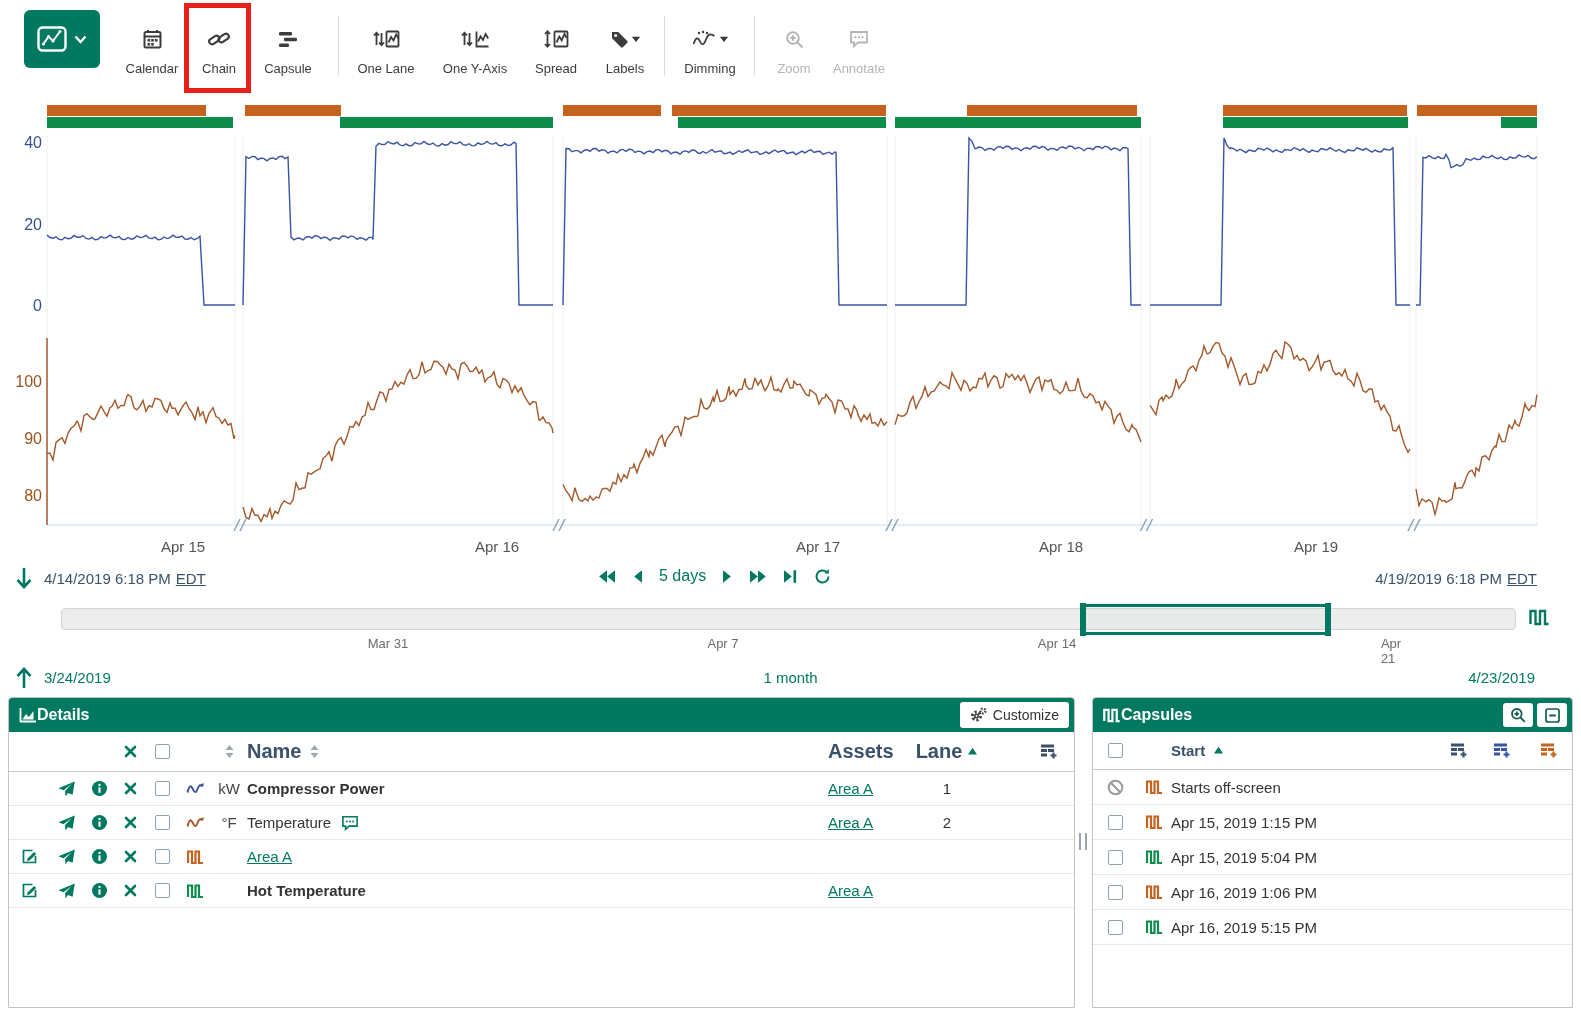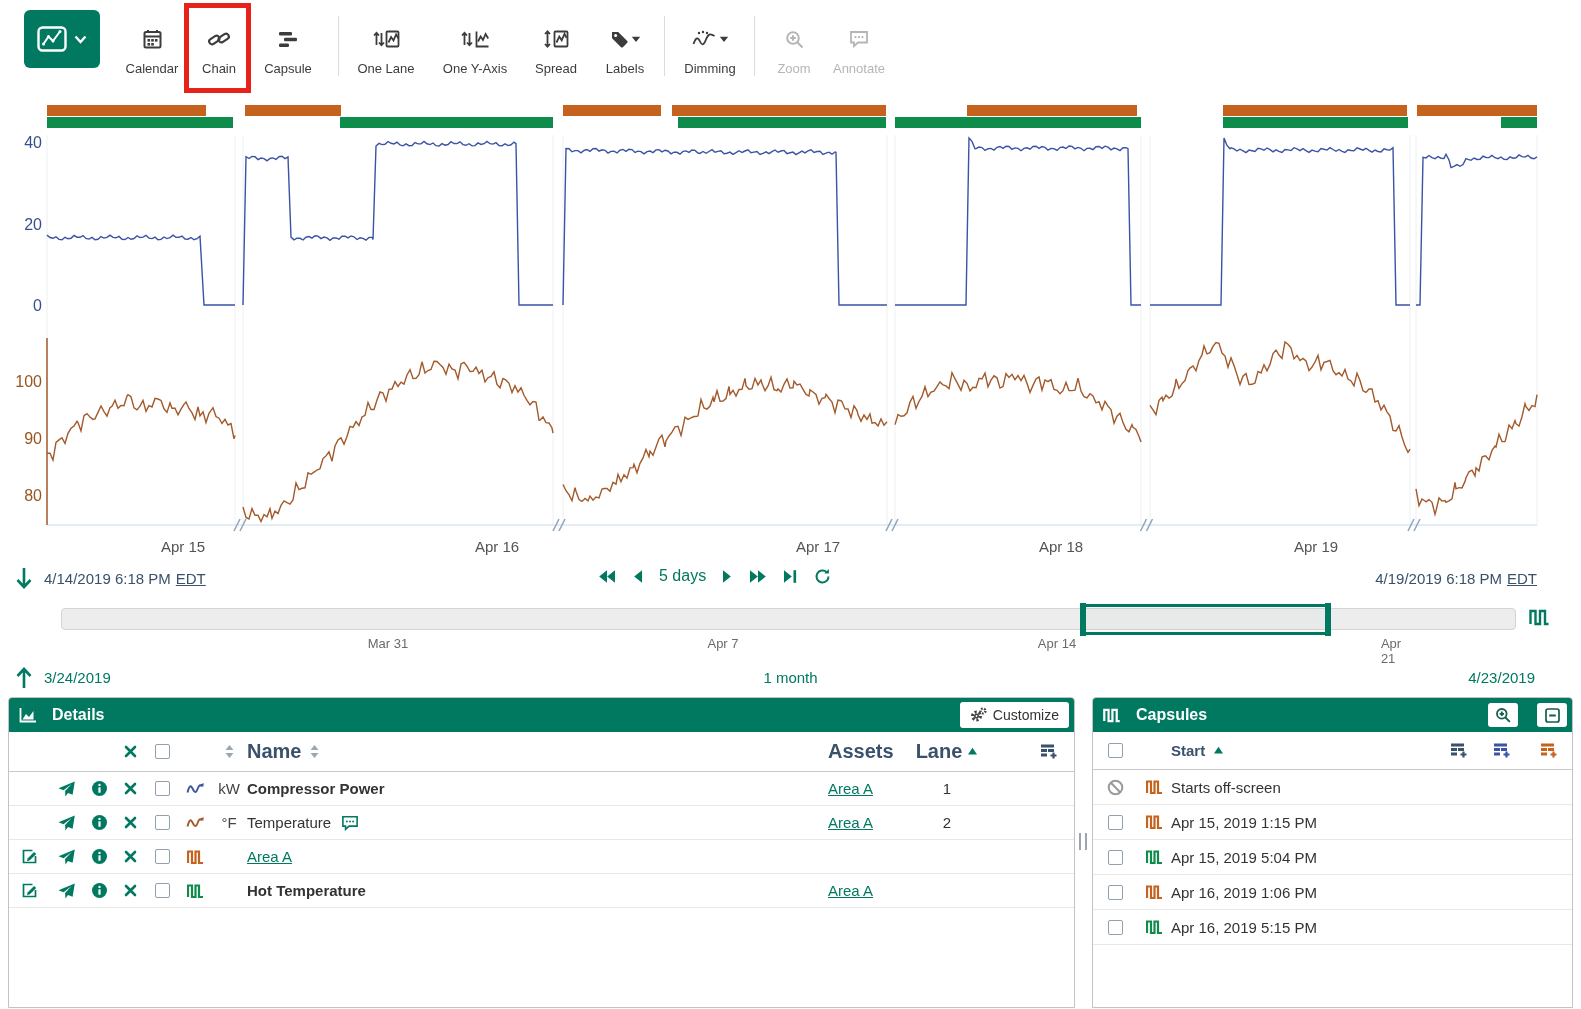--- a/index.html
+++ b/index.html
@@ -47,21 +47,21 @@
   .tl-tick { position: absolute; top: 36px; transform: translateX(-50%); font-size: 13px; color: #6b6b6b; }
   .invest-row { position: absolute; left: 0; top: 662px; width: 1581px; height: 30px; color: var(--accent); font-size: 15px; }
   .inv-start { position: absolute; left: 44px; top: 7px; cursor: pointer; }
   .inv-dur { position: absolute; left: 0; width: 1581px; text-align: center; top: 7px; }
   .inv-end { position: absolute; right: 46px; top: 7px; cursor: pointer; }
 
   
   .panel { position: absolute; top: 697px; background: #fff; border: 1px solid #c3c3c3; border-radius: 4px 4px 0 0; overflow: hidden; }
   .panel.details { left: 8px; width: 1067px; height: 311px; }
   .panel.capsules { left: 1092px; width: 481px; height: 311px; }
-  .panel-header { height: 34px; background: var(--accent); display: flex; align-items: center; padding: 0 5px 0 10px; color: #fff; gap: 15px; }
+  .panel-header { height: 34px; background: var(--accent); display: flex; align-items: center; padding: 0 5px 0 10px; color: #fff; gap: 0; }
   .ph-title { font-size: 16px; font-weight: bold; }
   .customize-btn { margin-left: auto; height: 26px; background: #fff; border: none; border-radius: 3px; display: flex; align-items: center; gap: 6px; padding: 0 10px; font-size: 14px; color: #333; cursor: pointer; font-family: inherit; }
   .hdr-btn { width: 30px; height: 24px; background: #fff; border: none; border-radius: 3px; display: flex; align-items: center; justify-content: center; color: #155c4e; cursor: pointer; margin-left: 4px; }
 
   .details-thead, .detail-row { display: grid; grid-template-columns: 40px 34px 32px 30px 34px 32px 36px 1fr 64px 110px 72px; align-items: center; }
   .details-thead { height: 40px; border-bottom: 1px solid #c9c9c9; color: #39516b; font-weight: bold; font-size: 20px; }
   .detail-row { height: 34px; border-bottom: 1px solid #e8e8e8; font-size: 15px; color: #333; }
   .cc { display: flex; align-items: center; justify-content: center; }
   .name-cell { display: flex; align-items: center; gap: 10px; }
   .th-name { display: flex; align-items: center; gap: 8px; }

